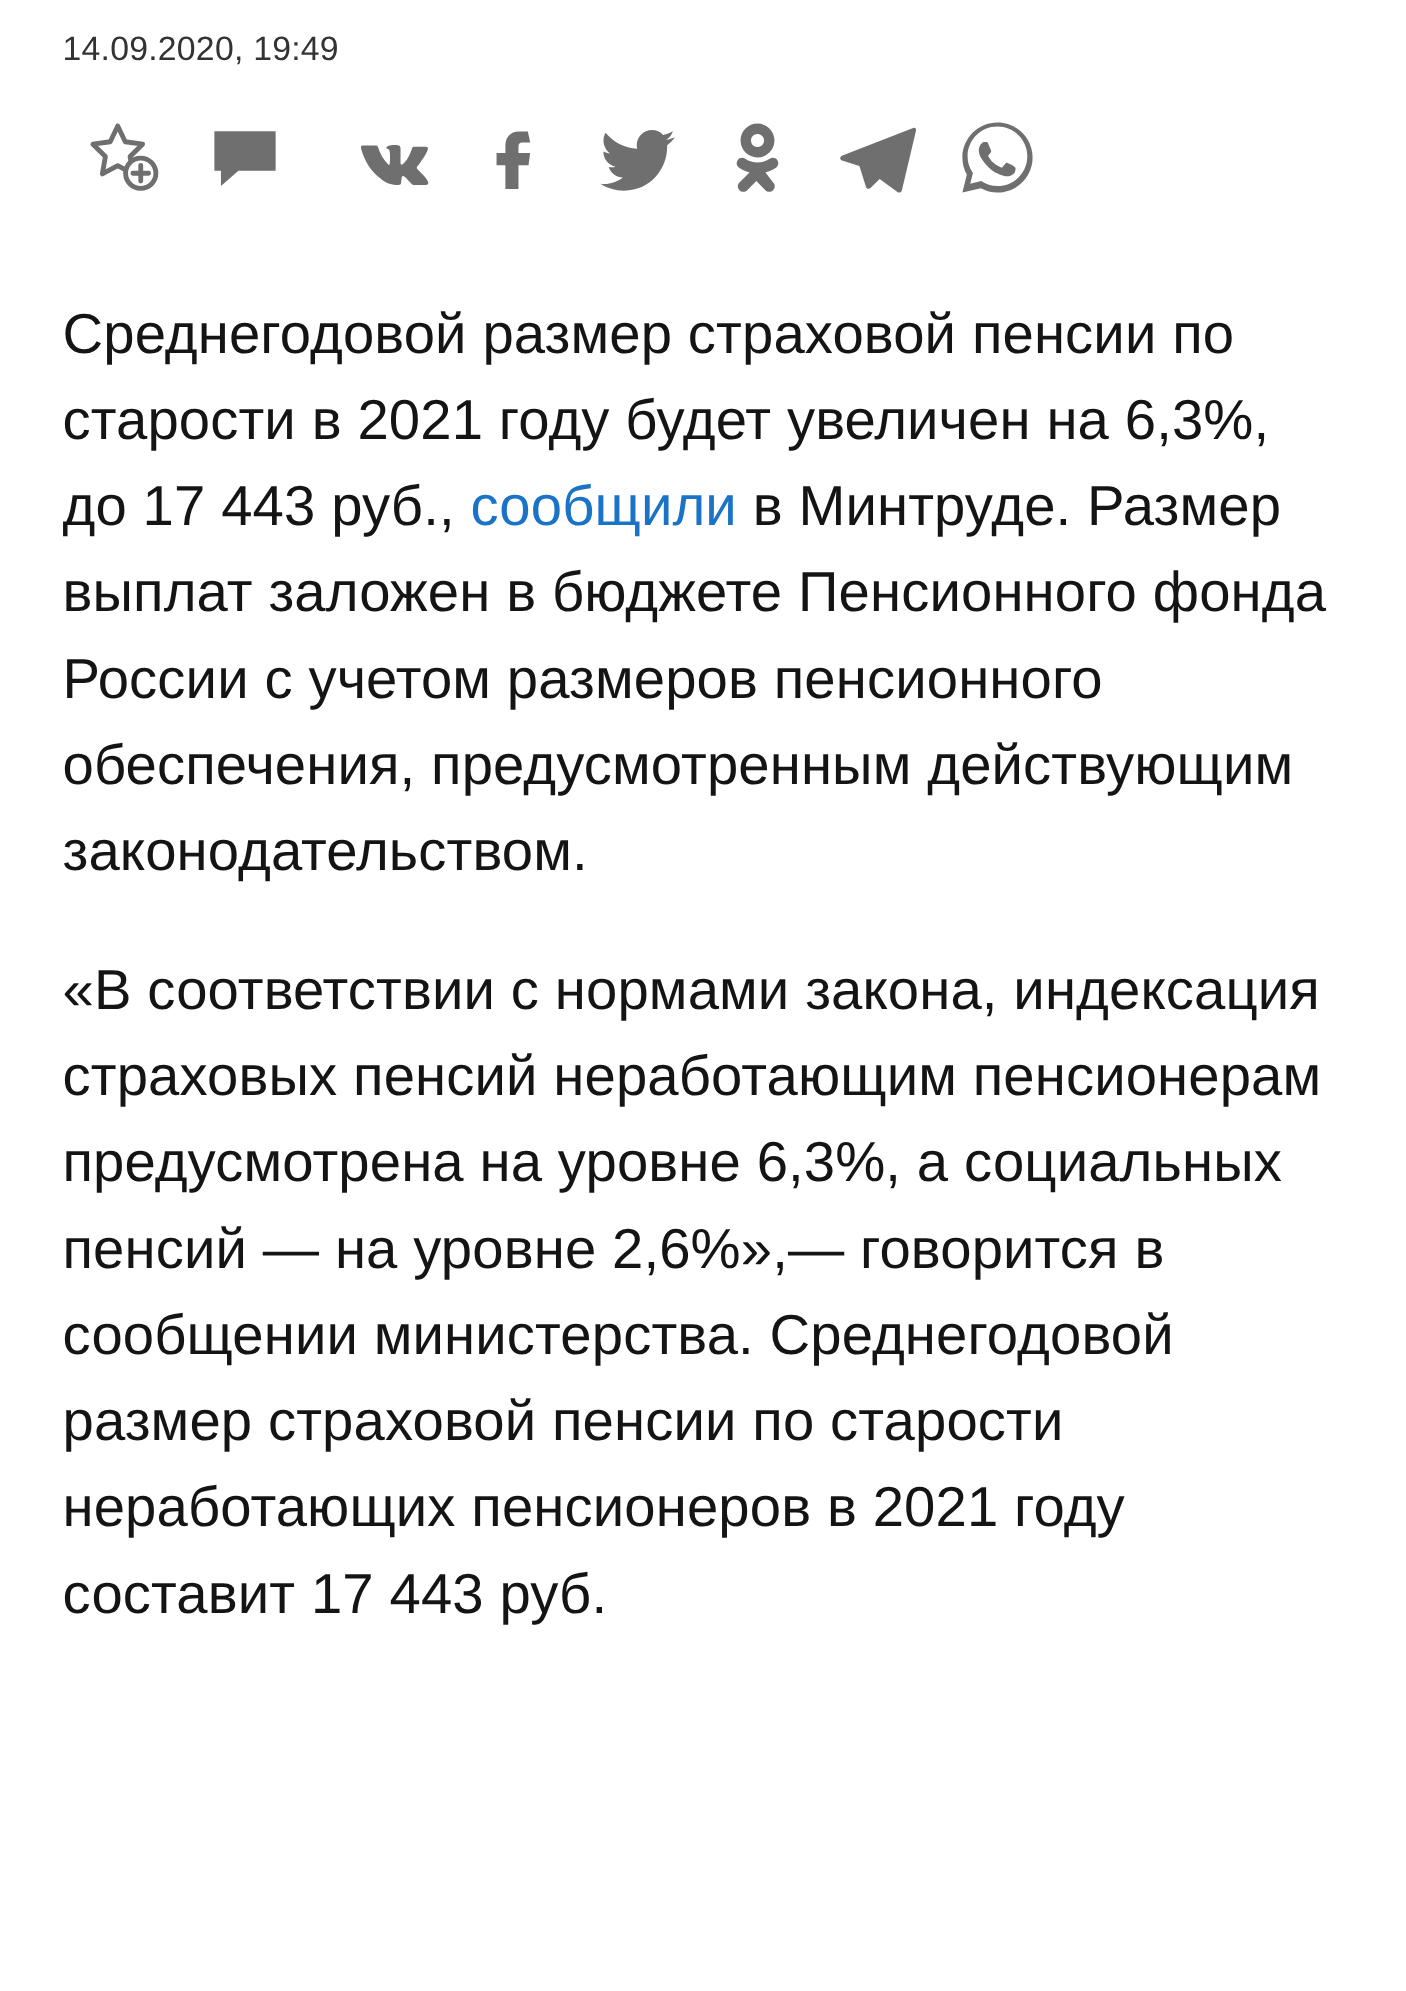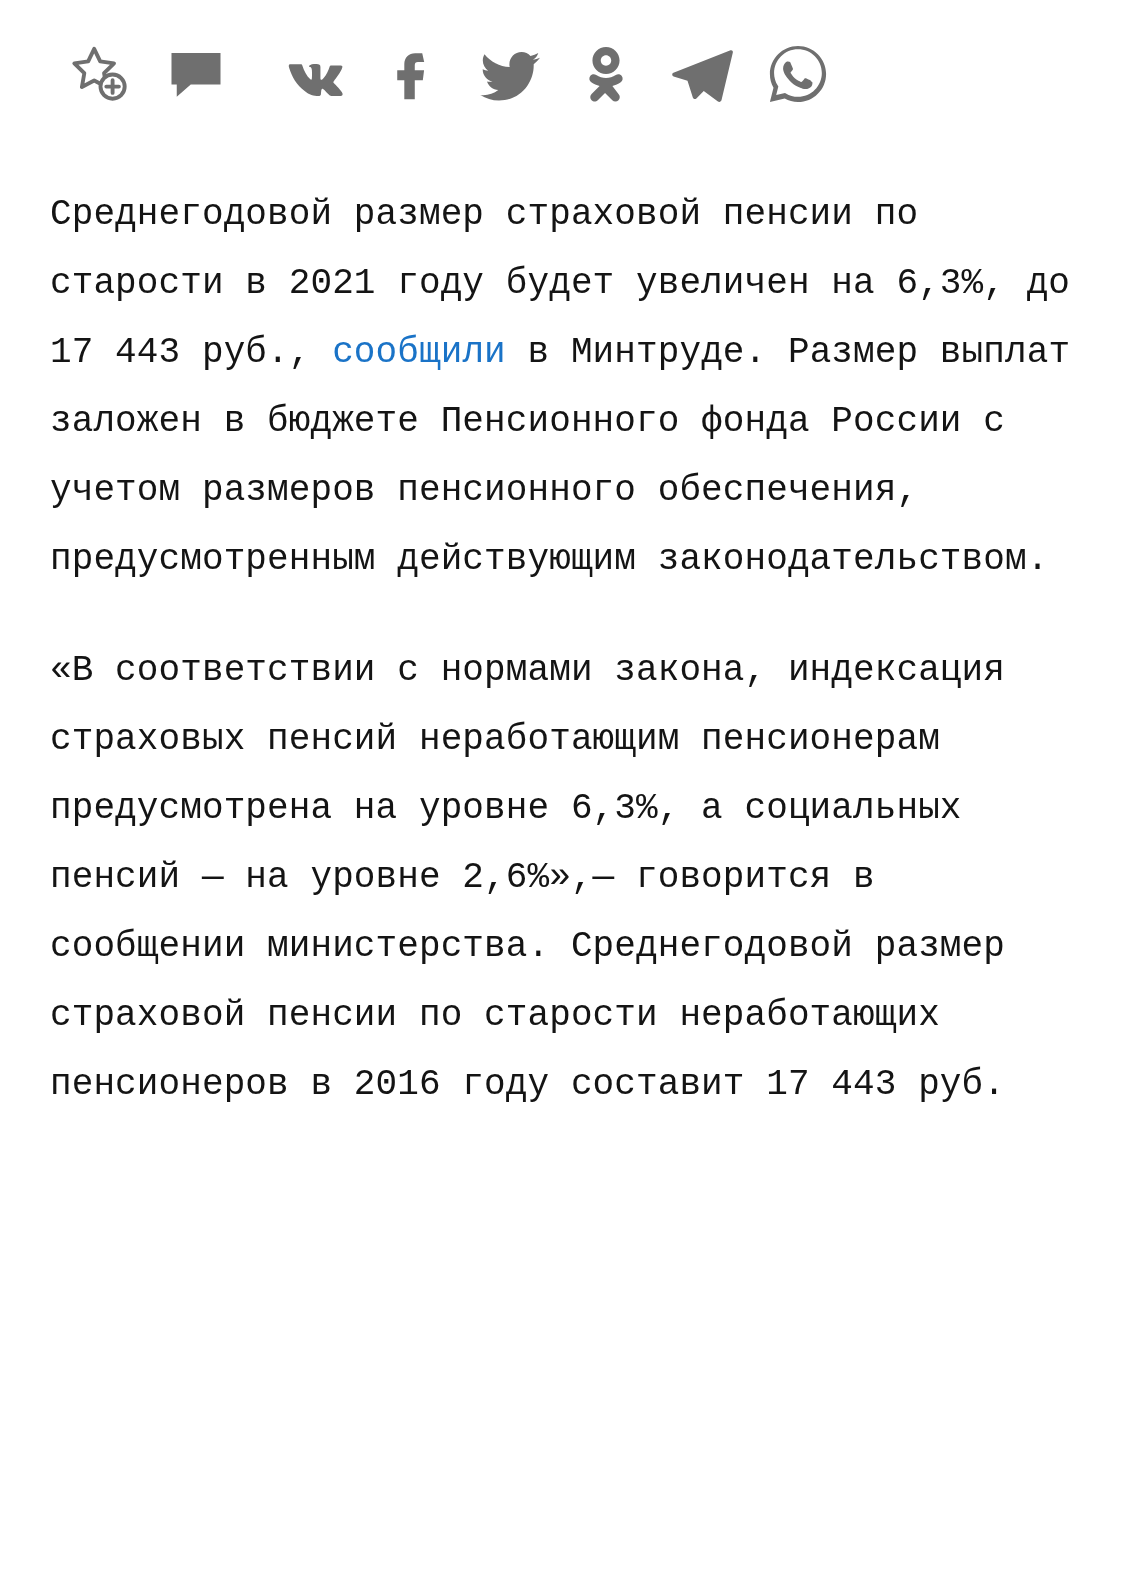--- a/index.html
+++ b/index.html
@@ -57,38 +57,39 @@
   }
   .share-gap {
     width: 26px;
     height: 1px;
   }
   .article {
     padding: 0 4px;
     margin-top: 46px;
   }
   .article p {
-    font-family: Liberation Mono, monospace;
-    font-size: 36px;
+    font-family: Liberation Sans, sans-serif;
+    font-size: 45px;
     line-height: 69px;
     color: #141414;
     margin: 0 0 42px 0;
     max-width: 1035px;
     letter-spacing: 0.1px;
   }
   .article a {
     color: #1a73c7;
     text-decoration: none;
   }
 </style>
 </head>
 <body>
 
 <div class="page">
 
+  <div class="timestamp">14.09.2020, 19:49</div>
 
 
   <div class="share-bar">
 
     <div class="share-item">
       <span>
         <svg width="62" height="62" viewBox="0 0 64 64" fill="none">
           <path d="M26 6 L32.2 19 L46.5 21 L36.2 31.2 L38.7 45.5 L26 38.7 L13.3 45.5 L15.8 31.2 L5.5 21 L19.8 19 Z" fill="none" stroke="#6f6f6f" stroke-width="4" stroke-linejoin="round"></path>
           <circle cx="45" cy="45" r="12.5" fill="#ffffff" stroke="#6f6f6f" stroke-width="4"></circle>
           <path d="M45 38.5 v13 M38.5 45 h13" stroke="#6f6f6f" stroke-width="4" stroke-linecap="round"></path>
@@ -154,16 +155,16 @@
           <path d="M45.3 38.9 c-0.7-0.4-4.3-2.1-5-2.4-0.7-0.2-1.2-0.4-1.7 0.4-0.5 0.7-1.9 2.4-2.4 2.9-0.4 0.5-0.9 0.6-1.6 0.2-0.7-0.4-3.1-1.1-5.9-3.6-2.2-1.9-3.6-4.3-4.1-5.1-0.4-0.7 0-1.1 0.3-1.5 0.3-0.3 0.7-0.9 1.1-1.3 0.4-0.4 0.5-0.7 0.7-1.2 0.2-0.5 0.1-0.9-0.1-1.3-0.2-0.4-1.7-4-2.3-5.5-0.6-1.4-1.2-1.2-1.7-1.2-0.4 0-0.9-0.1-1.4-0.1-0.5 0-1.3 0.2-2 0.9-0.7 0.7-2.6 2.6-2.6 6.3 0 3.7 2.7 7.3 3.1 7.8 0.4 0.5 5.3 8.1 12.8 11.3 1.8 0.8 3.2 1.2 4.3 1.6 1.8 0.6 3.4 0.5 4.7 0.3 1.4-0.2 4.3-1.8 4.9-3.5 0.6-1.7 0.6-3.2 0.4-3.5-0.2-0.3-0.7-0.5-1.4-0.9 Z" fill="#6f6f6f"></path>
         </svg>
       </span>
     </div>
 
   </div>
 
   <div class="article">
     <p><span>Среднегодовой размер страховой пенсии по старости в 2021 году будет увеличен на 6,3%, до 17 443 руб., </span><a href="#">сообщили</a><span> в Минтруде. Размер выплат заложен в бюджете Пенсионного фонда России с учетом размеров пенсионного обеспечения, предусмотренным действующим законодательством.</span></p>
 
-    <p>«В соответствии с нормами закона, индексация страховых пенсий неработающим пенсионерам предусмотрена на уровне 6,3%, а социальных пенсий — на уровне 2,6%»,— говорится в сообщении министерства. Среднегодовой размер страховой пенсии по старости неработающих пенсионеров в 2016 году составит 17 443 руб.</p>
+    <p>«В соответствии с нормами закона, индексация страховых пенсий неработающим пенсионерам предусмотрена на уровне 6,3%, а социальных пенсий — на уровне 2,6%»,— говорится в сообщении министерства. Среднегодовой размер страховой пенсии по старости неработающих пенсионеров в 2021 году составит 17 443 руб.</p>
   </div>
 
 </div>
 
 </body></html>

